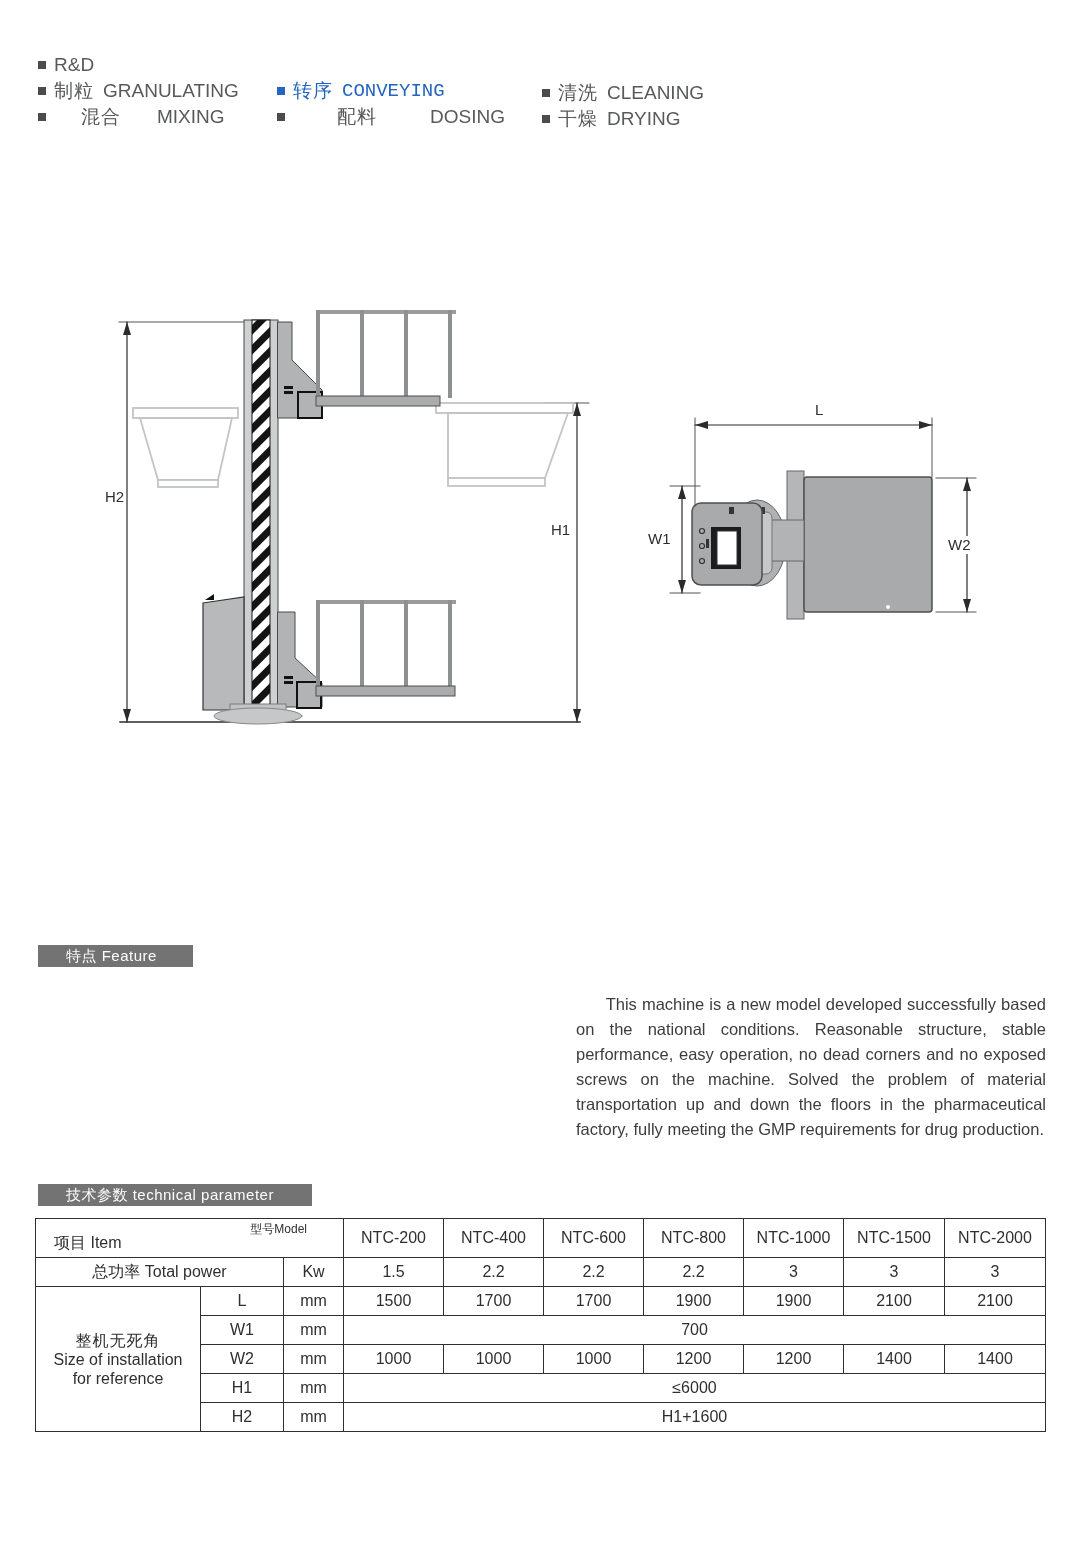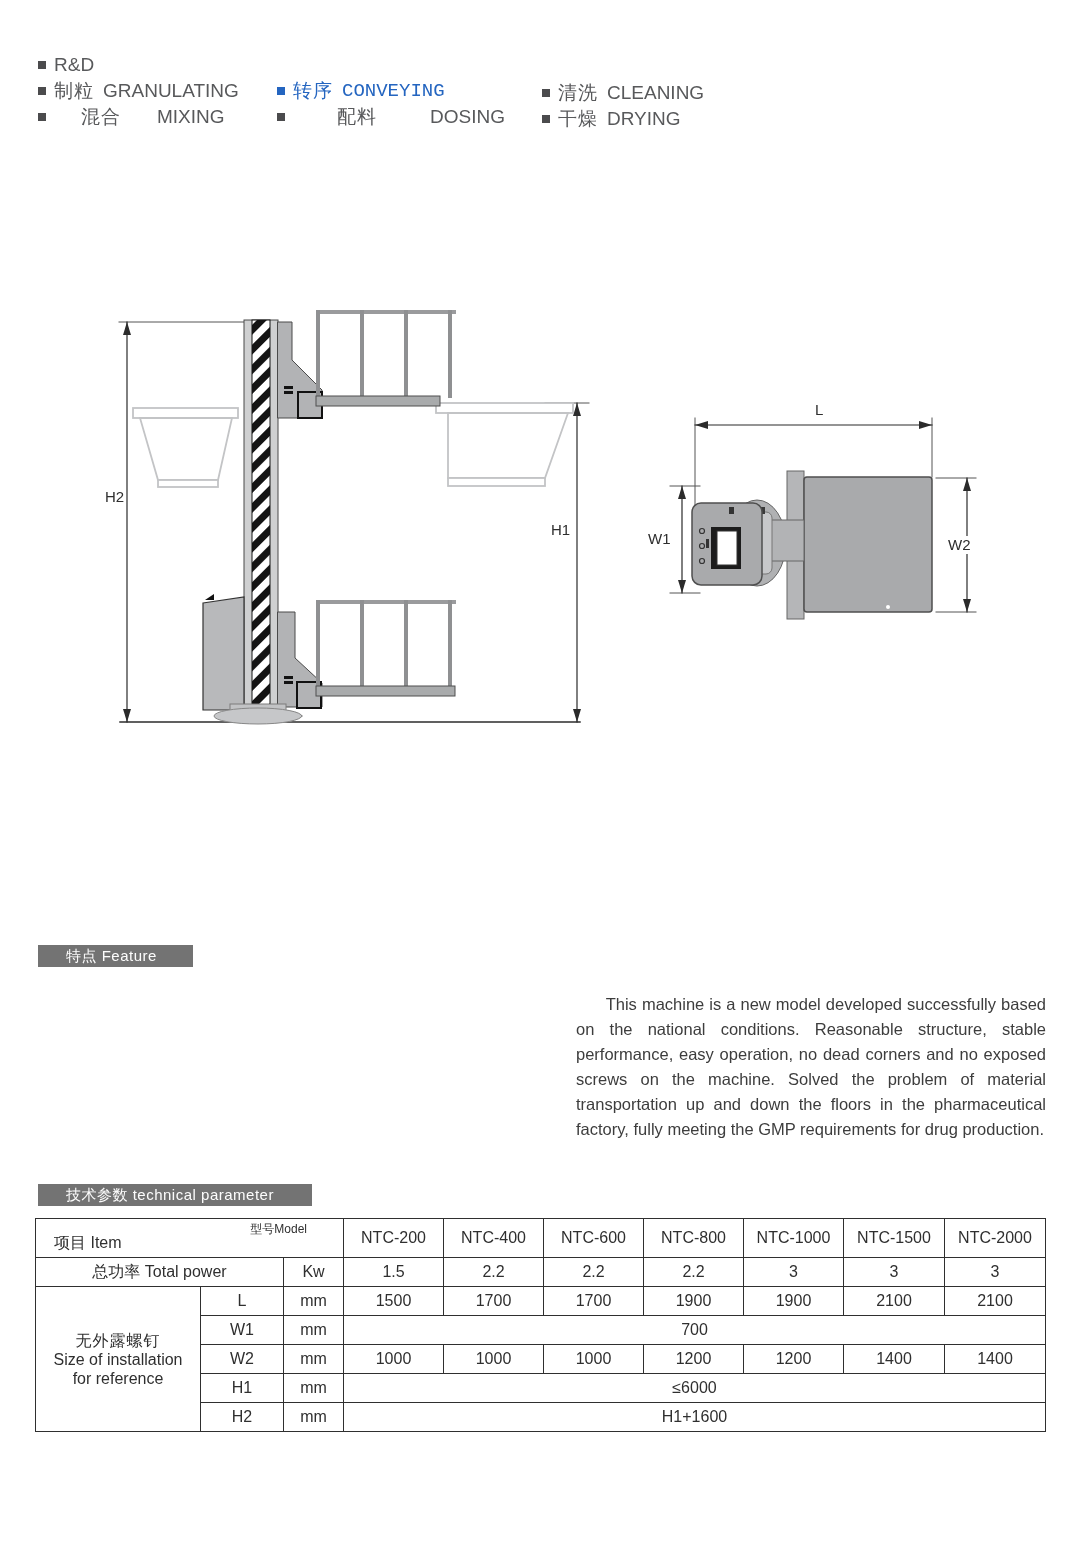--- a/index.html
+++ b/index.html
@@ -280,21 +280,21 @@
       <td>1.5</td>
       <td>2.2</td>
       <td>2.2</td>
       <td>2.2</td>
       <td>3</td>
       <td>3</td>
       <td>3</td>
     </tr>
     <tr>
       <td class="group-cell" rowspan="5">
-        <span class="zh">无外露螺钉</span>
+        <span class="zh">整机无死角</span>
         <span class="en">Size of installation</span>
         <span class="en">for reference</span>
       </td>
       <td class="blue">L</td>
       <td>mm</td>
       <td>1500</td>
       <td>1700</td>
       <td>1700</td>
       <td>1900</td>
       <td>1900</td>

